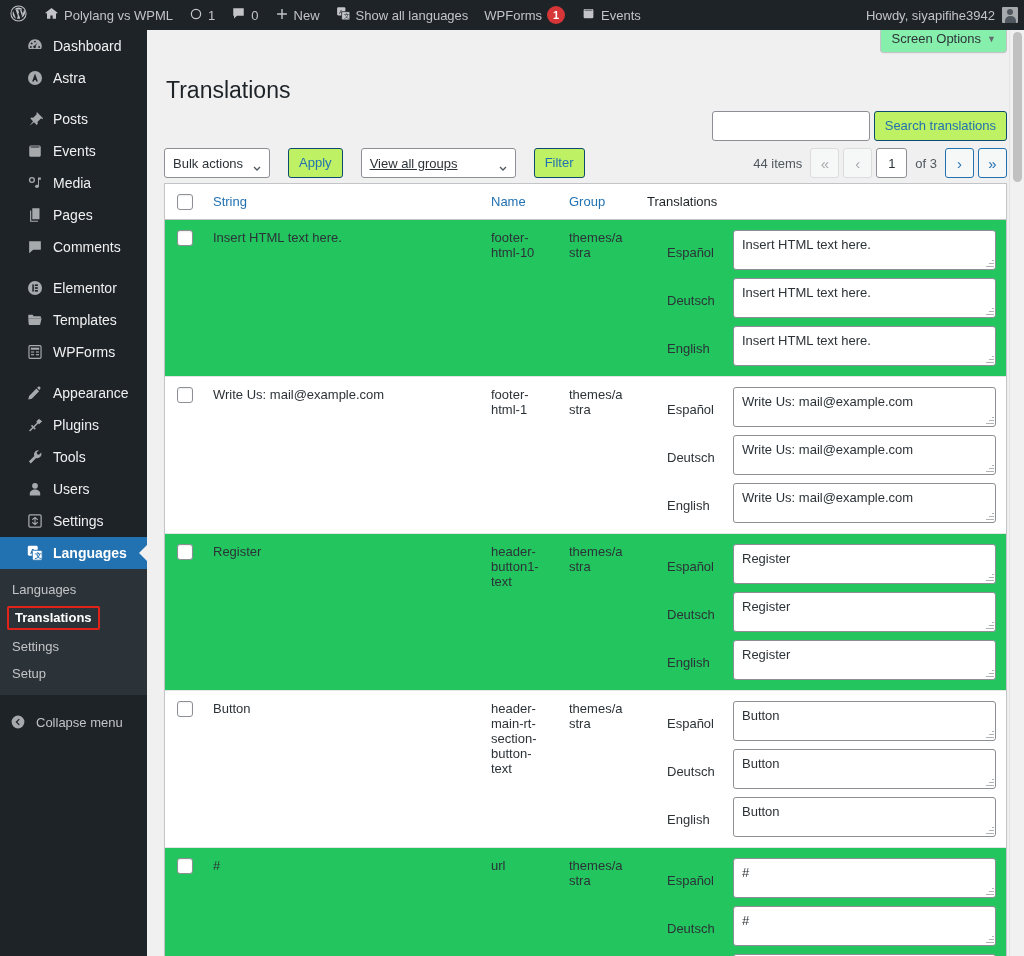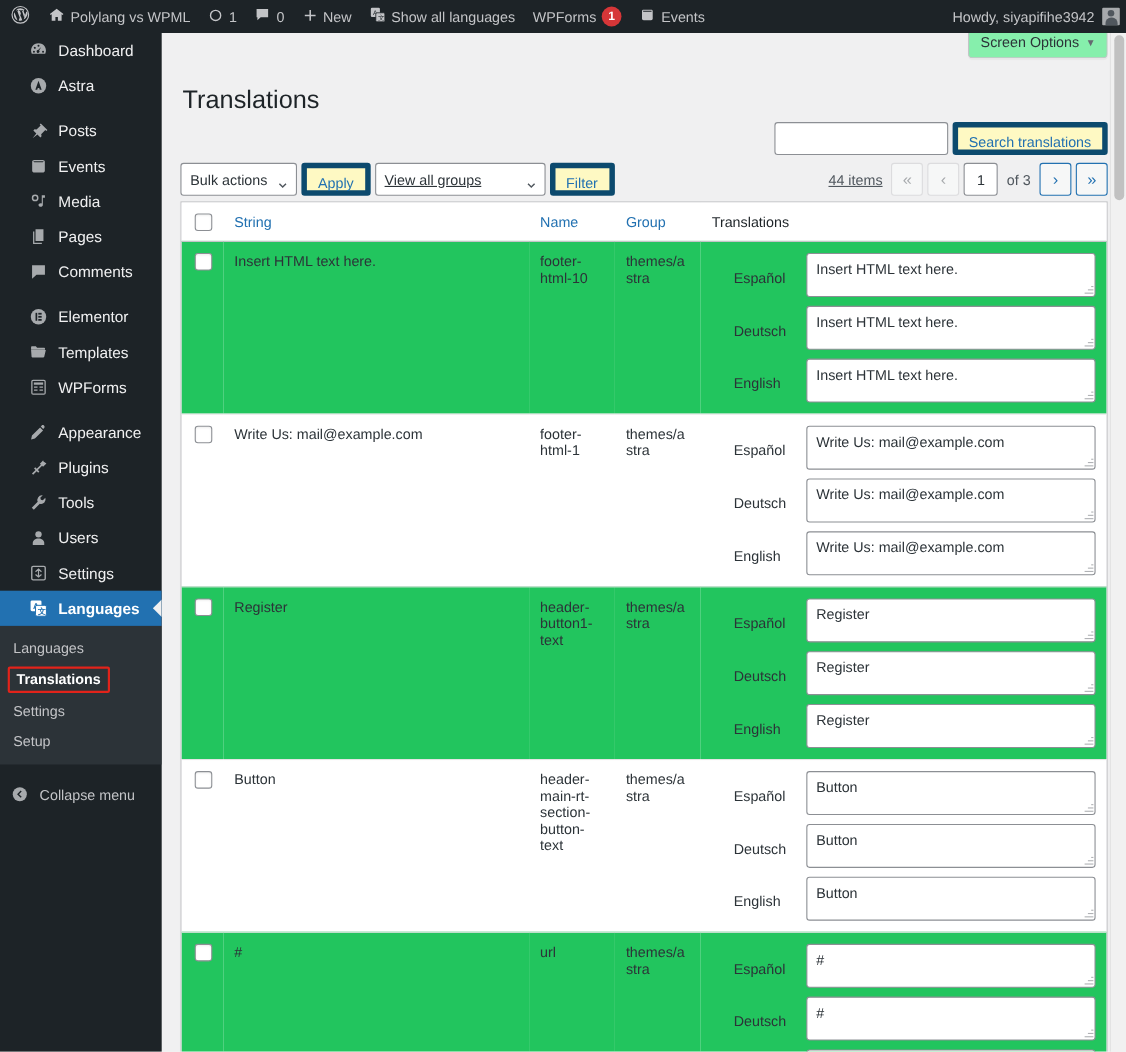--- a/index.html
+++ b/index.html
@@ -135,32 +135,32 @@
   .search-input {
     width: 158px; height: 30px;
     border: 1px solid #8c8f94; border-radius: 3px;
     background: #fff; padding: 0 8px;
     font-size: 13px; font-family: "Liberation Sans", sans-serif;
     color: #2c3338;
     box-shadow: 0 0 0 transparent;
   }
   .btn-secondary {
     height: 30px; padding: 0 10px;
-    background: #fef9c3; border: 5px solid #0c4a6e; border-radius: 3px;
+    background: #bef264; border: 1px solid #0c4a6e; border-radius: 3px;
     color: #2271b1; font-size: 13px; line-height: 28px;
     font-family: "Liberation Sans", sans-serif;
     cursor: pointer; white-space: nowrap;
   }
 
   
   .tablenav {
     position: absolute; top: 118px; left: 17px; right: 17px;
     height: 30px;
   }
-  .tn-left { position: absolute; left: 0; top: 0; display: flex; gap: 4px; align-items: stretch; }
+  .tn-left { position: absolute; left: 0; top: 0; display: flex; gap: 18px; align-items: stretch; }
   .wp-select {
     position: relative;
     height: 30px;
     background: #fff; border: 1px solid #8c8f94; border-radius: 3px;
     display: flex; align-items: center;
     padding: 0 26px 0 8px;
     font-size: 13px; color: #2c3338; cursor: pointer;
     box-shadow: 0 0 0 transparent;
   }
   .wp-select .caret {
@@ -168,21 +168,21 @@
     width: 8px; height: 6px;
   }
   .sel-bulk { min-width: 106px; }
   .sel-group { min-width: 155px; text-decoration: underline; }
 
   .tn-right {
     position: absolute; right: 0; top: 0;
     display: flex; align-items: center; gap: 4px;
     font-size: 13px; color: #50575e;
   }
-  .items-count { margin-right: 4px; color: #50575e; text-decoration: underline; }
+  .items-count { margin-right: 4px; color: #50575e; }
   .pag-btn {
     width: 29px; height: 30px;
     display: flex; align-items: center; justify-content: center;
     border: 1px solid #2271b1; border-radius: 3px;
     background: #f6f7f7; color: #2271b1;
     font-size: 15px; line-height: 1; cursor: pointer;
   }
   .pag-btn.disabled {
     border-color: #dcdcde; background: #f6f7f7; color: #a7aaad; cursor: default;
   }

